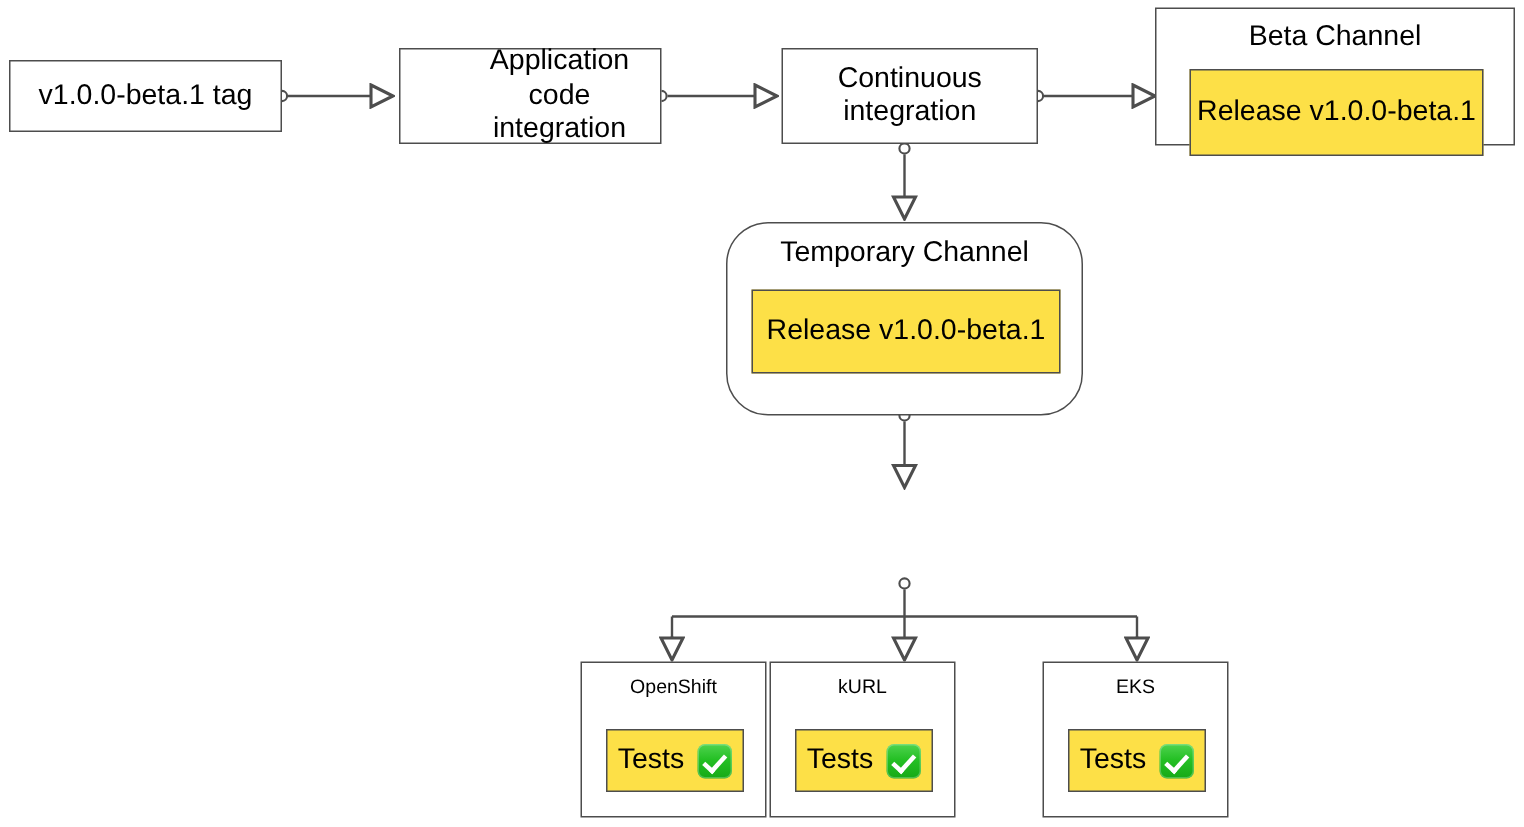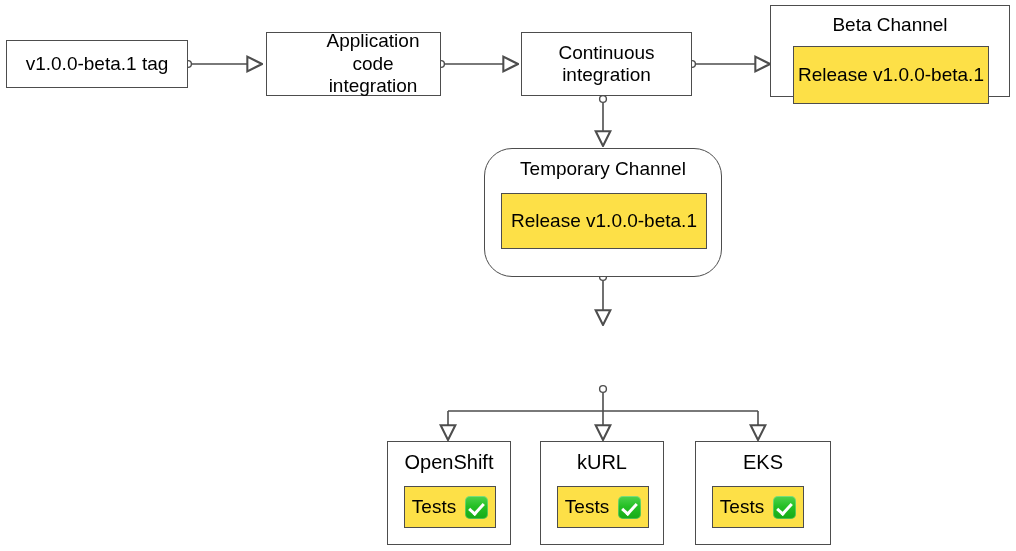--- a/index.html
+++ b/index.html
@@ -97,21 +97,21 @@
     width: 6px;
     height: 12px;
     border: solid #ffffff;
     border-width: 0 3px 3px 0;
     transform: rotate(42deg);
   }
   .tests-label {
     white-space: nowrap;
   }
   .small-title {
-    font-size: 20px;
+    font-size: 13px;
   }
 </style>
 </head>
 <body>
 
 <div id="diagram-root">
 
   <svg class="diagram-canvas" viewBox="0 0 1016 551">
     <defs>
       <marker id="openArrow" viewBox="0 0 12 12" refX="11" refY="6" markerWidth="11" markerHeight="11" orient="auto-start-reverse">
@@ -197,29 +197,29 @@
 
 
   <div class="container-box" style="left:387px; top:441px; width:124px; height:104px;">
     <div class="container-title small-title" style="top:9px;">OpenShift</div>
     <div class="inner-box with-icon" style="left:16px; top:44px; width:92px; height:42px;">
       <span class="tests-label">Tests</span>
       <span class="check-icon"></span>
     </div>
   </div>
 
-  <div class="container-box" style="left:540px; top:441px; width:124px; height:104px;text-decoration:underline;">
+  <div class="container-box" style="left:513px; top:441px; width:124px; height:104px;text-decoration:underline;">
     <div class="container-title small-title" style="top:9px;">kURL</div>
     <div class="inner-box with-icon" style="left:16px; top:44px; width:92px; height:42px;">
       <span class="tests-label">Tests</span>
       <span class="check-icon"></span>
     </div>
   </div>
 
-  <div class="container-box" style="left:695px; top:441px; width:136px; height:104px;">
+  <div class="container-box" style="left:695px; top:441px; width:124px; height:104px;">
     <div class="container-title small-title" style="top:9px;">EKS</div>
     <div class="inner-box with-icon" style="left:16px; top:44px; width:92px; height:42px;">
       <span class="tests-label">Tests</span>
       <span class="check-icon"></span>
     </div>
   </div>
 
 </div>
 
 </body></html>

